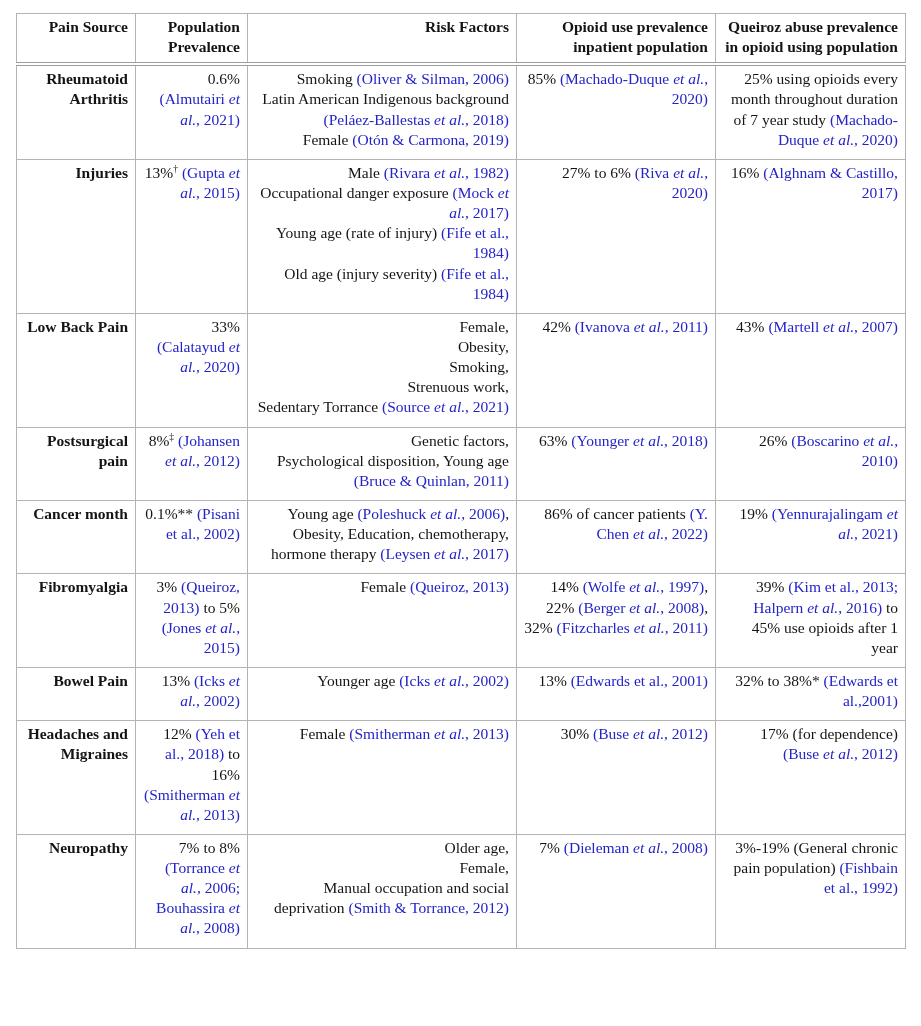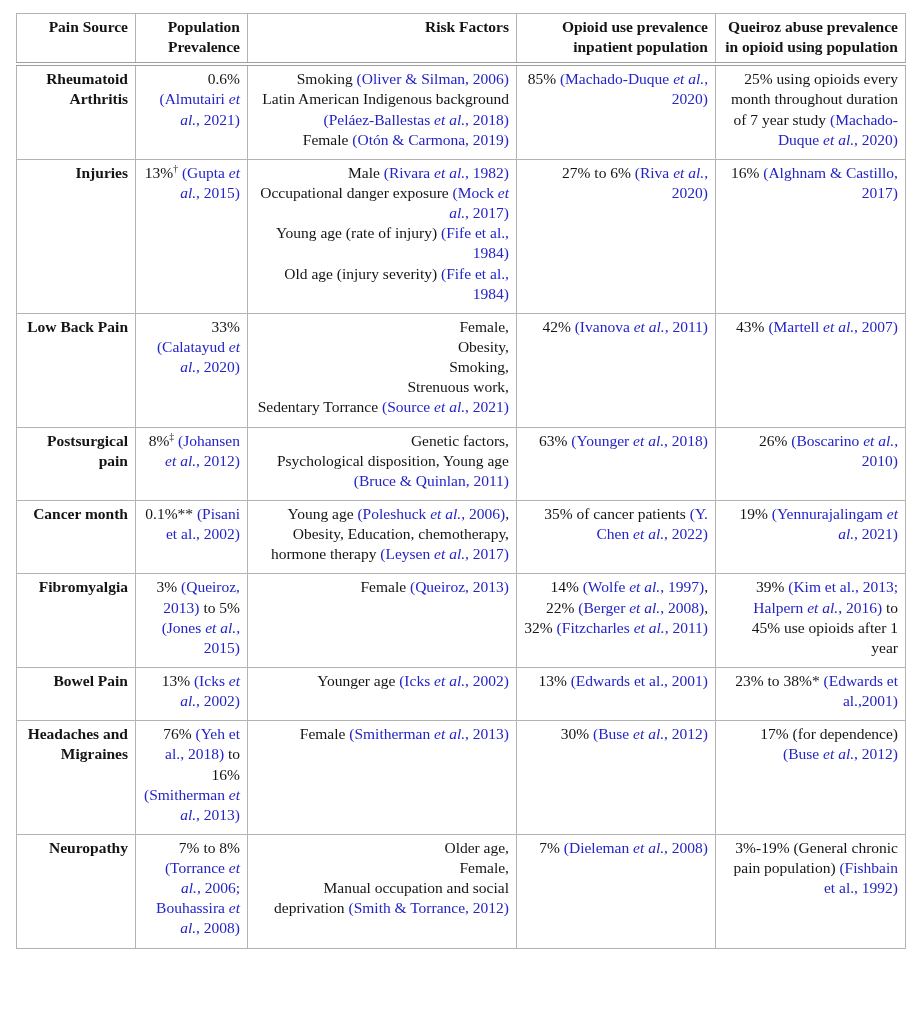--- a/index.html
+++ b/index.html
@@ -90,40 +90,40 @@
           <td class="c-source">Postsurgical pain</td>
           <td><span>8%</span><span class="sup">‡</span><span> </span><span class="lnk">(Johansen </span><span class="lnk it">et al.</span><span class="lnk">, 2012)</span></td>
           <td><span>Genetic factors,</span><br><span>Psychological disposition, Young age </span><span class="lnk">(Bruce &amp; Quinlan, 2011)</span></td>
           <td><span>63% </span><span class="lnk">(Younger </span><span class="lnk it">et al.</span><span class="lnk">, 2018)</span></td>
           <td><span>26% </span><span class="lnk">(Boscarino </span><span class="lnk it">et al.</span><span class="lnk">, 2010)</span></td>
         </tr>
         <tr>
           <td class="c-source">Cancer month</td>
           <td><span>0.1%** </span><span class="lnk">(Pisani et al., 2002)</span></td>
           <td><span>Young age </span><span class="lnk">(Poleshuck </span><span class="lnk it">et al.</span><span class="lnk">, 2006)</span><span>, Obesity, Education, chemotherapy, hormone therapy </span><span class="lnk">(Leysen </span><span class="lnk it">et al.</span><span class="lnk">, 2017)</span></td>
-          <td><span>35% of cancer patients </span><span class="lnk">(Y. Chen </span><span class="lnk it">et al.</span><span class="lnk">, 2022)</span></td>
+          <td><span>86% of cancer patients </span><span class="lnk">(Y. Chen </span><span class="lnk it">et al.</span><span class="lnk">, 2022)</span></td>
           <td><span>19% </span><span class="lnk">(Yennurajalingam </span><span class="lnk it">et al.</span><span class="lnk">, 2021)</span></td>
         </tr>
         <tr>
           <td class="c-source">Fibromyalgia</td>
           <td><span>3% </span><span class="lnk">(Queiroz, 2013)</span><span> to 5% </span><span class="lnk">(Jones </span><span class="lnk it">et al.</span><span class="lnk">, 2015)</span></td>
           <td><span>Female </span><span class="lnk">(Queiroz, 2013)</span></td>
           <td><span>14% </span><span class="lnk">(Wolfe </span><span class="lnk it">et al.</span><span class="lnk">, 1997)</span><span>, 22% </span><span class="lnk">(Berger </span><span class="lnk it">et al.</span><span class="lnk">, 2008)</span><span>, 32% </span><span class="lnk">(Fitzcharles </span><span class="lnk it">et al.</span><span class="lnk">, 2011)</span></td>
           <td><span>39% </span><span class="lnk">(Kim et al., 2013; Halpern </span><span class="lnk it">et al.</span><span class="lnk">, 2016)</span><span> to 45% use opioids after 1 year</span></td>
         </tr>
         <tr>
           <td class="c-source">Bowel Pain</td>
           <td><span>13% </span><span class="lnk">(Icks </span><span class="lnk it">et al.</span><span class="lnk">, 2002)</span></td>
           <td><span>Younger age </span><span class="lnk">(Icks </span><span class="lnk it">et al.</span><span class="lnk">, 2002)</span></td>
           <td><span>13% </span><span class="lnk">(Edwards et al., 2001)</span></td>
-          <td><span>23% to 38%* </span><span class="lnk">(Edwards et al.,2001)</span></td>
+          <td><span>32% to 38%* </span><span class="lnk">(Edwards et al.,2001)</span></td>
         </tr>
         <tr>
           <td class="c-source">Headaches and Migraines</td>
-          <td><span>76% </span><span class="lnk">(Yeh et al., 2018)</span><span> to 16% </span><span class="lnk">(Smitherman </span><span class="lnk it">et al.</span><span class="lnk">, 2013)</span></td>
+          <td><span>12% </span><span class="lnk">(Yeh et al., 2018)</span><span> to 16% </span><span class="lnk">(Smitherman </span><span class="lnk it">et al.</span><span class="lnk">, 2013)</span></td>
           <td><span>Female  </span><span class="lnk">(Smitherman </span><span class="lnk it">et al.</span><span class="lnk">, 2013)</span></td>
           <td><span>30% </span><span class="lnk">(Buse </span><span class="lnk it">et al.</span><span class="lnk">, 2012)</span></td>
           <td><span>17% (for dependence) </span><span class="lnk">(Buse </span><span class="lnk it">et al.</span><span class="lnk">, 2012)</span></td>
         </tr>
         <tr>
           <td class="c-source">Neuropathy</td>
           <td><span>7% to 8% </span><span class="lnk">(Torrance </span><span class="lnk it">et al.</span><span class="lnk">, 2006; Bouhassira </span><span class="lnk it">et al.</span><span class="lnk">, 2008)</span></td>
           <td><span>Older age,</span><br><span>Female,</span><br><span>Manual occupation and social deprivation </span><span class="lnk">(Smith &amp; Torrance, 2012)</span></td>
           <td><span>7% </span><span class="lnk">(Dieleman </span><span class="lnk it">et al.</span><span class="lnk">, 2008)</span></td>
           <td><span>3%-19% (General chronic pain population) </span><span class="lnk">(Fishbain et al., 1992)</span></td>

